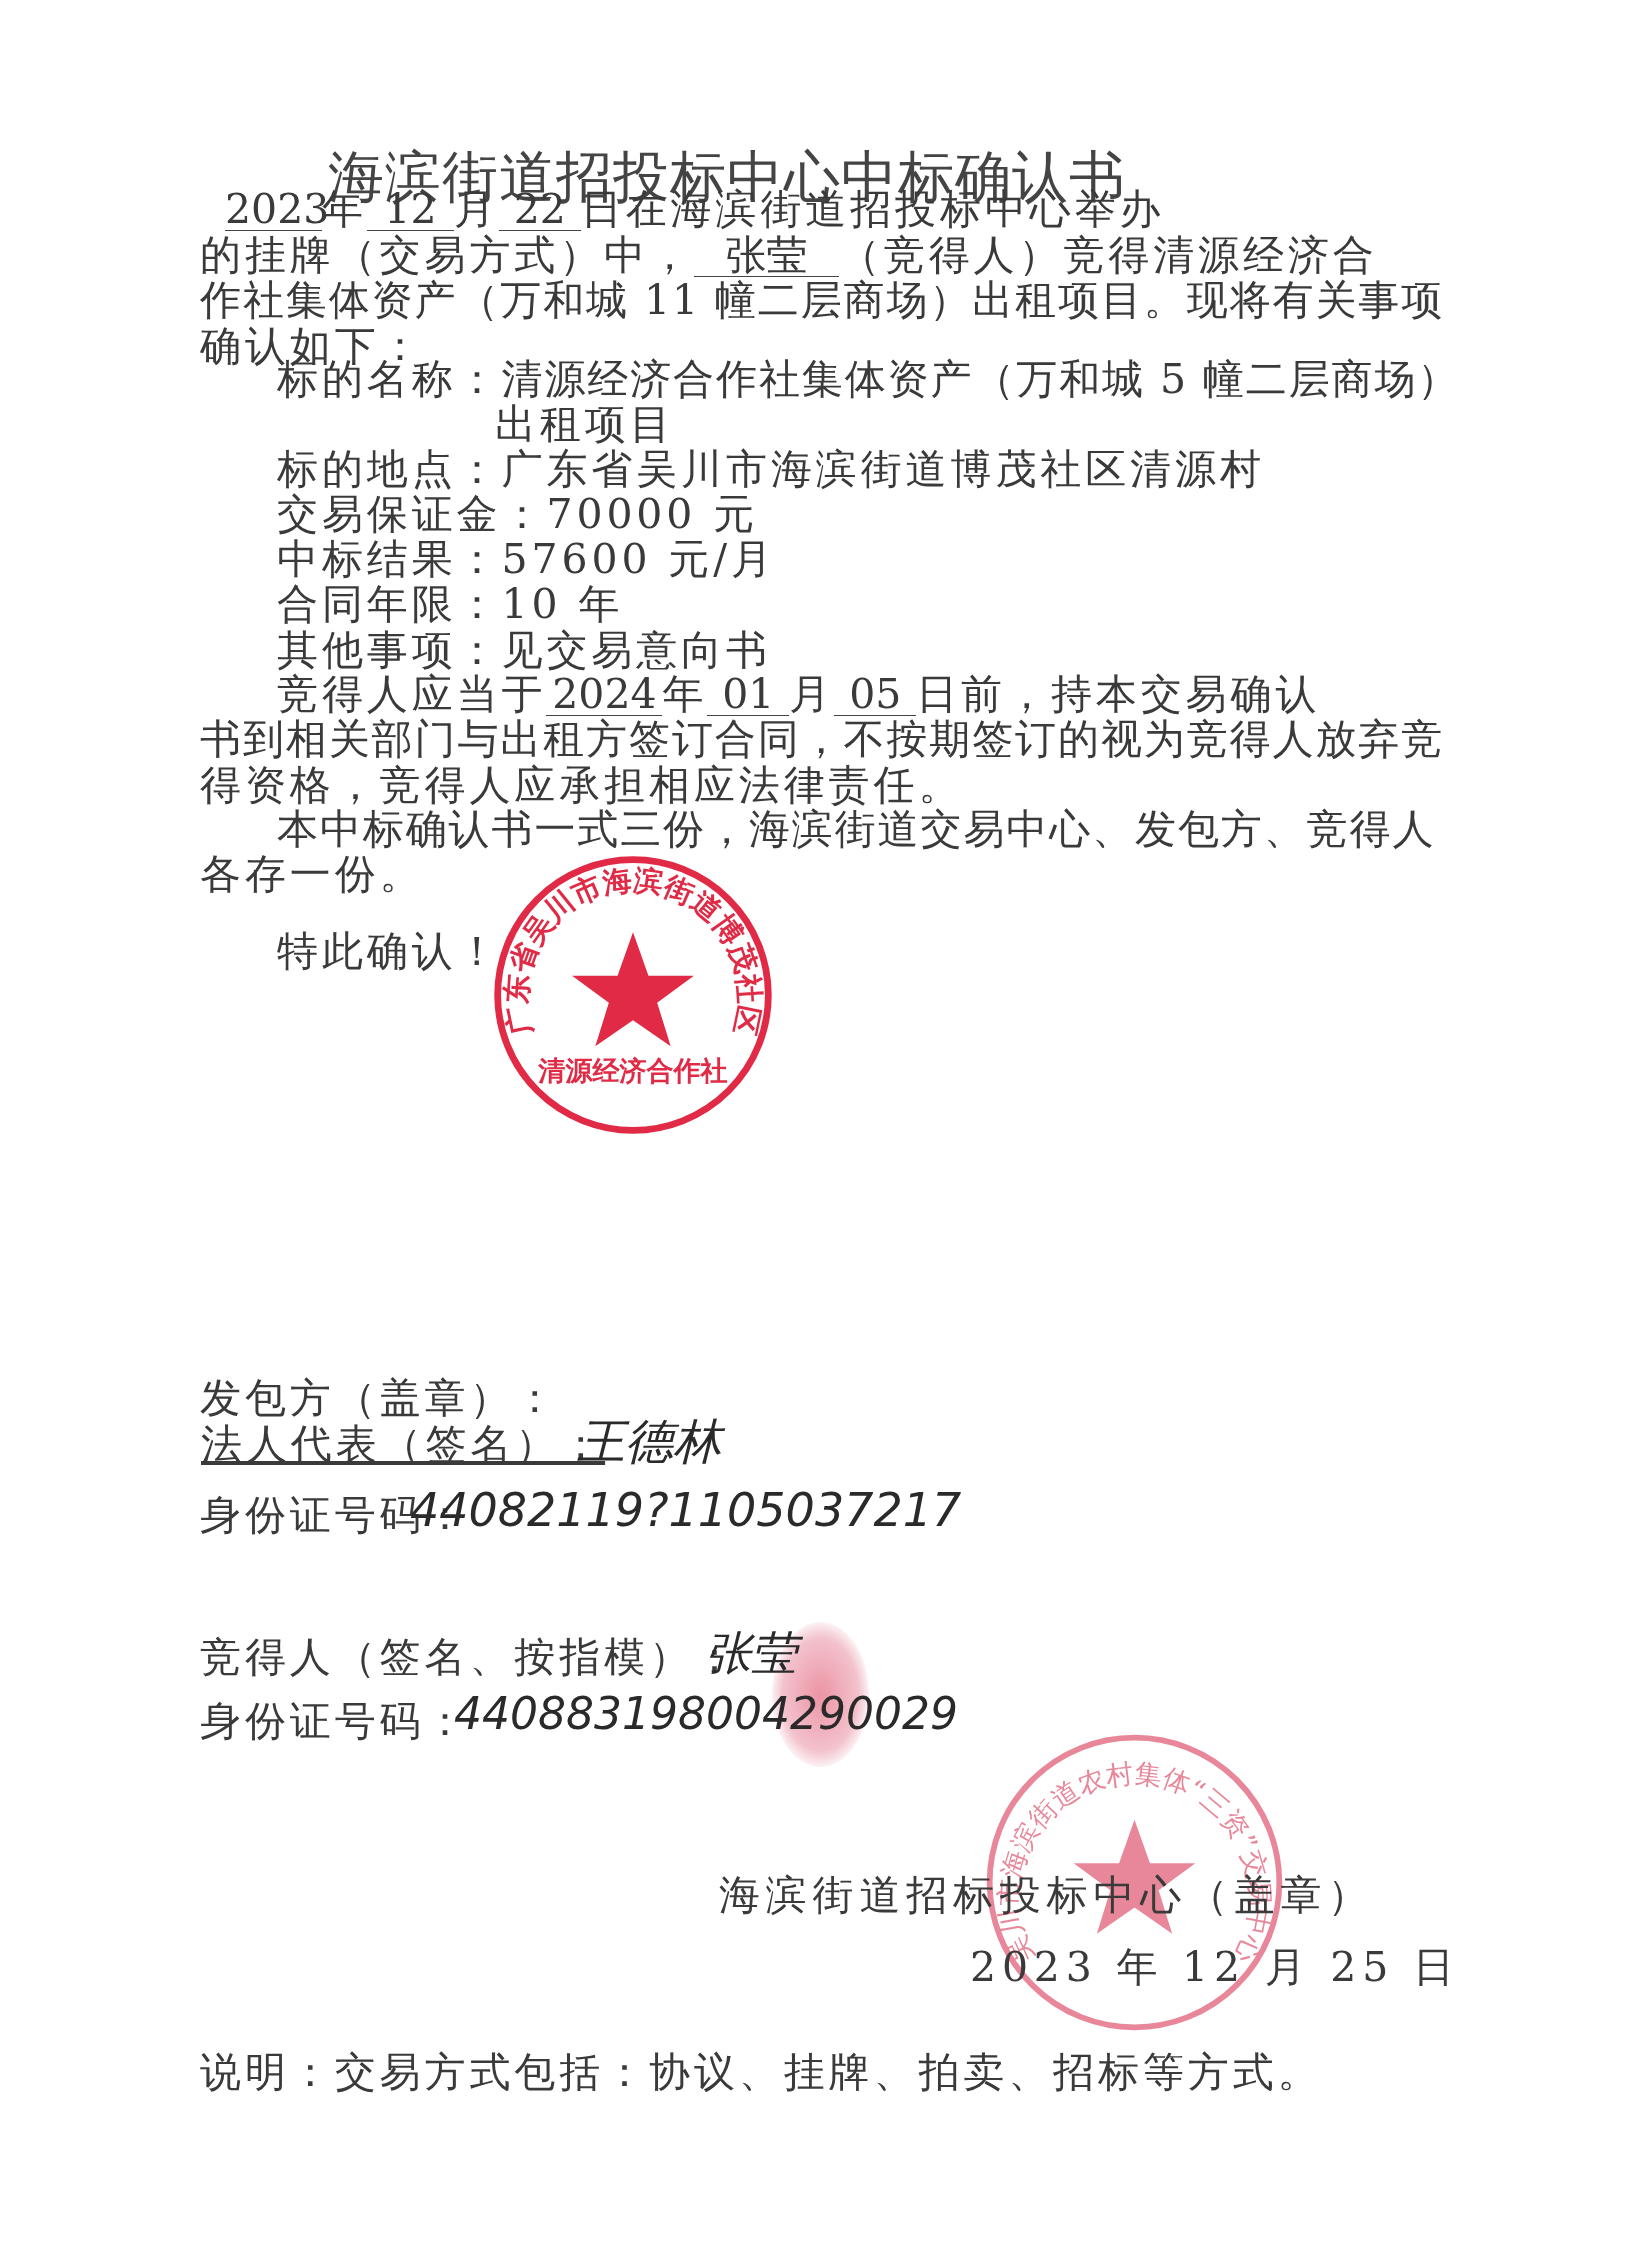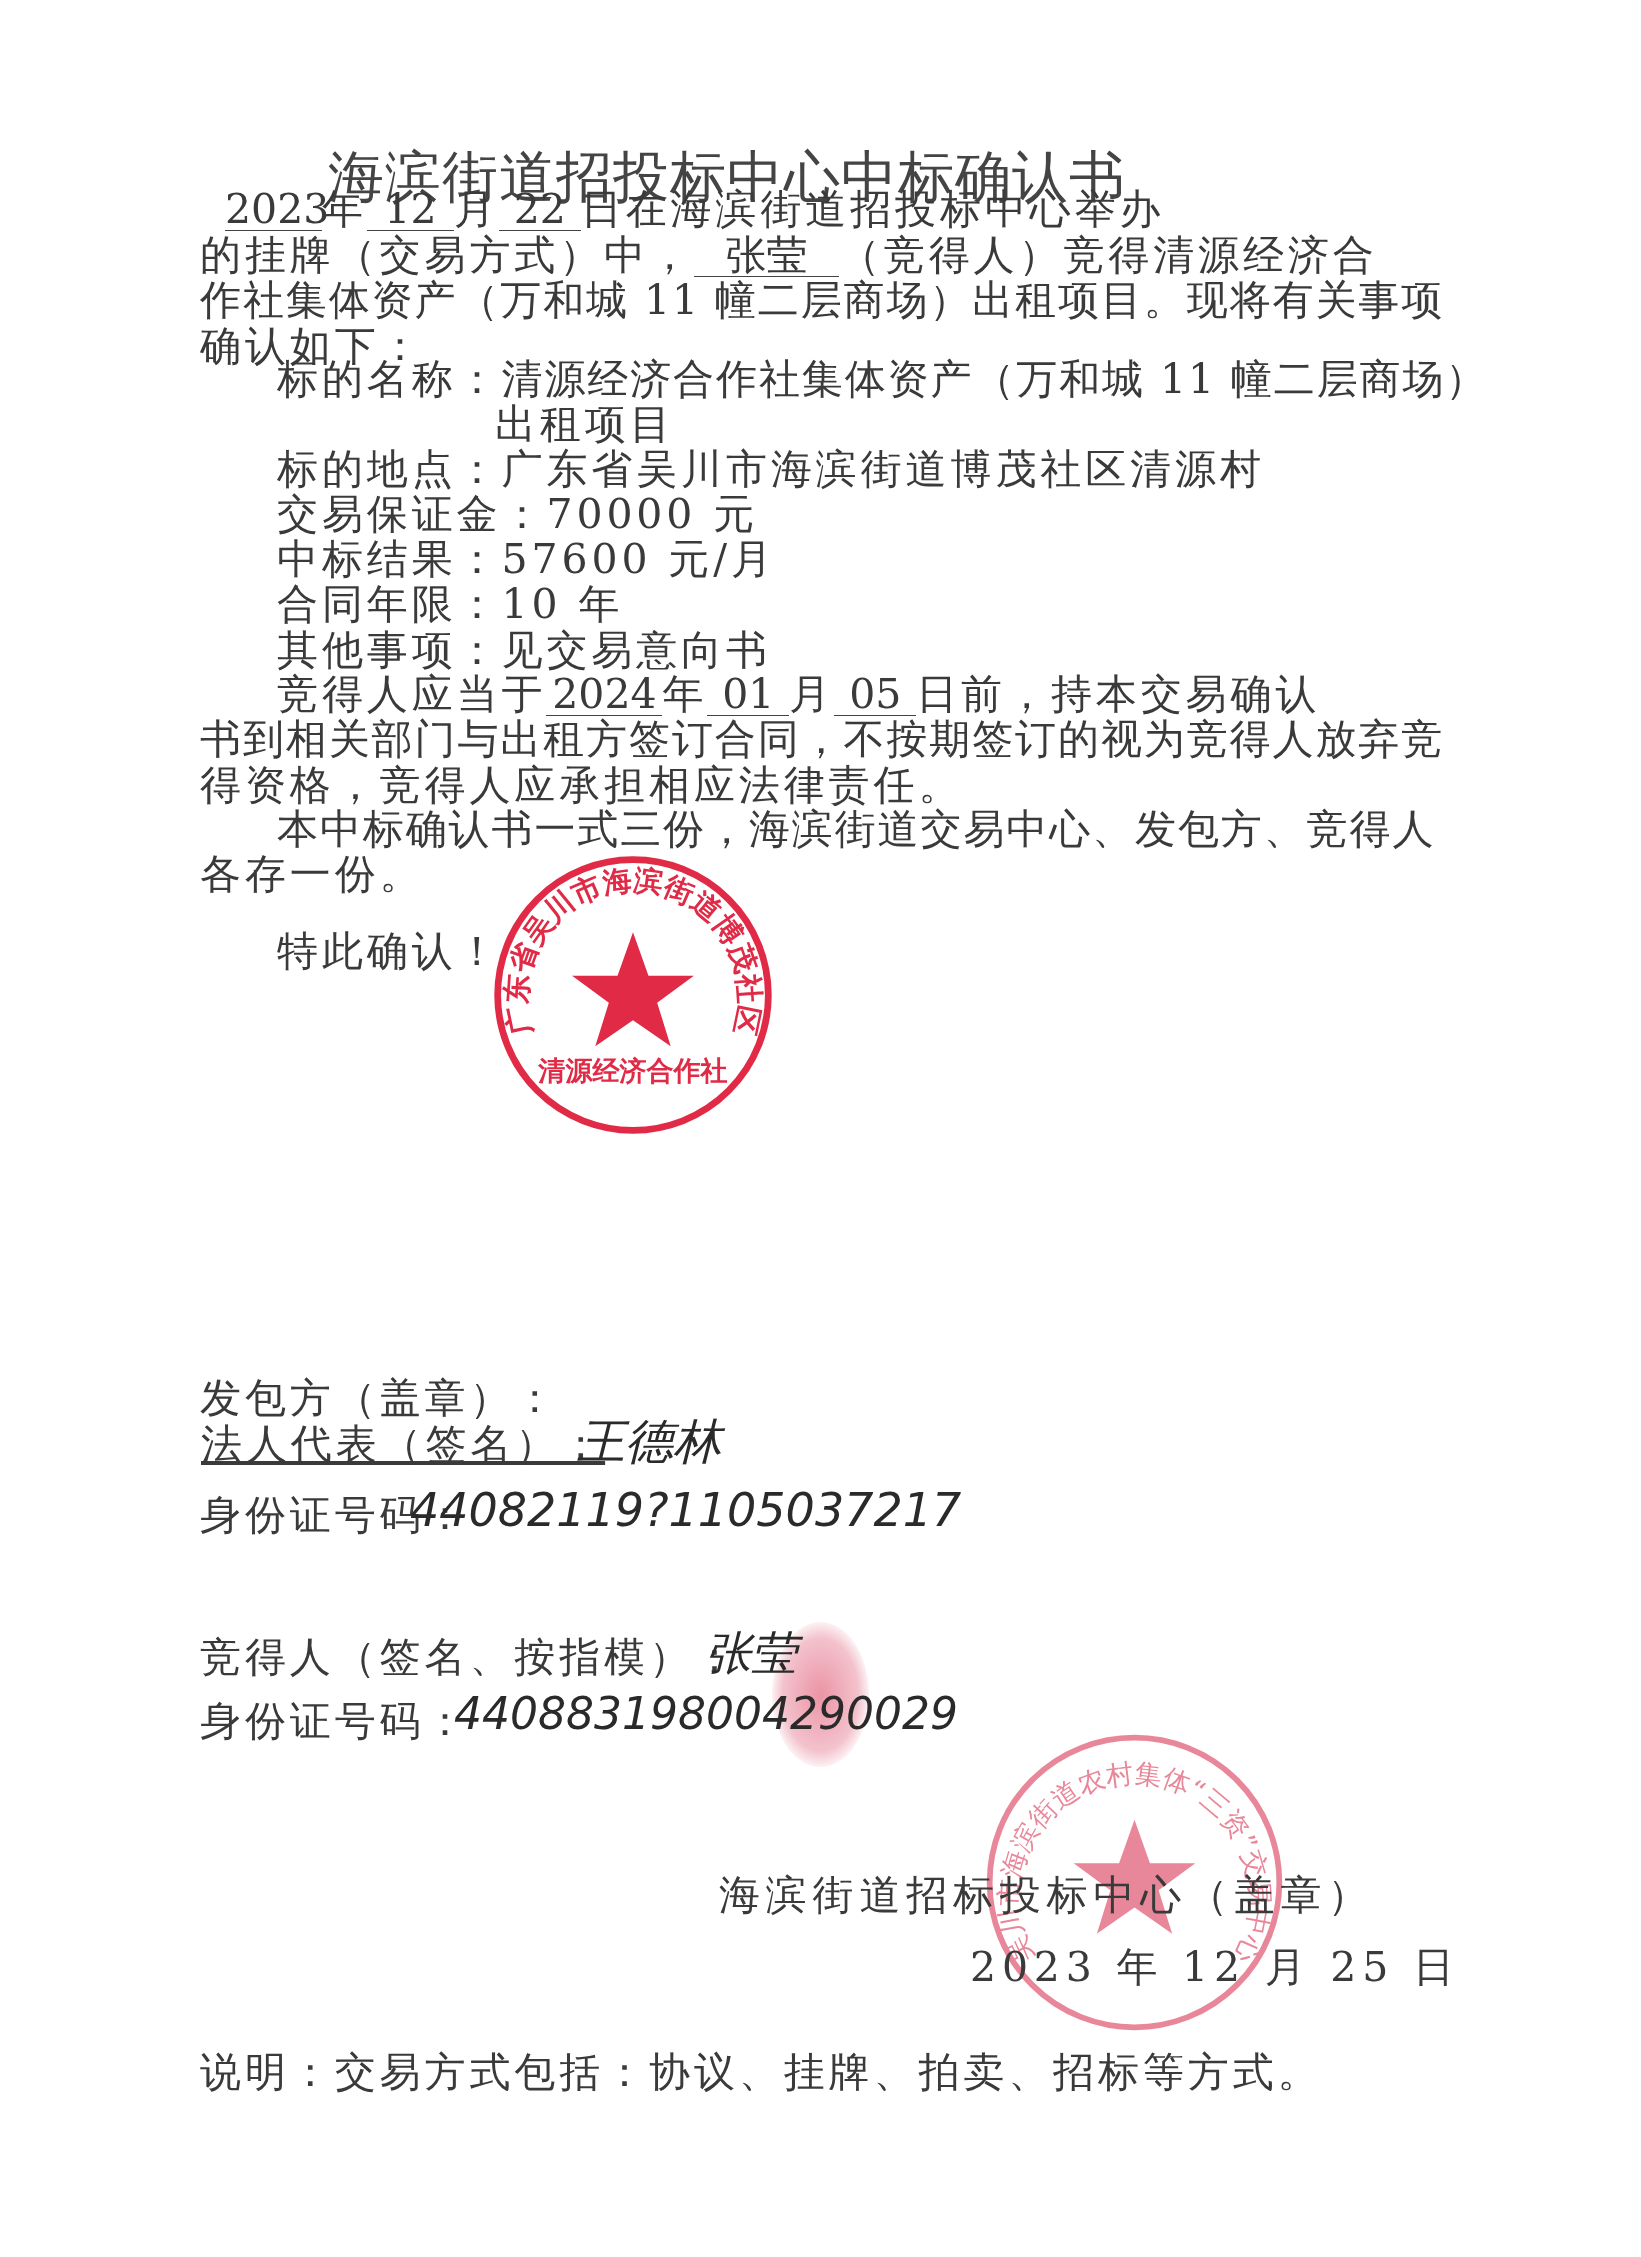--- a/index.html
+++ b/index.html
@@ -44,21 +44,21 @@
   <div class="line" style="left:225px; top:189px;">
     <span class="blank" style="width:97px;">2023</span><span>年</span><span class="blank" style="width:87px;">12</span><span>月</span><span class="blank" style="width:82px;">22</span><span>日在海滨街道招投标中心举办</span>
   </div>
   <div class="line" style="left:200px; top:235px;">
     <span>的挂牌（交易方式）中，</span><span class="blank" style="width:145px;">张莹</span><span>（竞得人）竞得清源经济合</span>
   </div>
   <div class="line" style="left:200px; top:280px; letter-spacing:1.9px;">作社集体资产（万和城 11 幢二层商场）出租项目。现将有关事项</div>
   <div class="line" style="left:200px; top:326px;">确认如下：</div>
 
   <div class="line" style="left:277px; top:359px;">
-    <span>标的名称：</span><span style="letter-spacing:1.9px;">清源经济合作社集体资产（万和城 11 幢二层商场）</span>
+    <span>标的名称：</span><span style="letter-spacing:1.9px;">清源经济合作社集体资产（万和城 5 幢二层商场）</span>
   </div>
   <div class="line" style="left:495px; top:404px;">出租项目</div>
   <div class="line" style="left:277px; top:449px;">
     <span>标的地点：</span><span>广东省吴川市海滨街道博茂社区清源村</span>
   </div>
   <div class="line" style="left:277px; top:494px;">
     <span>交易保证金：</span><span>70000 元</span>
   </div>
   <div class="line" style="left:277px; top:539px;">
     <span>中标结果：</span><span>57600 元/月</span>

